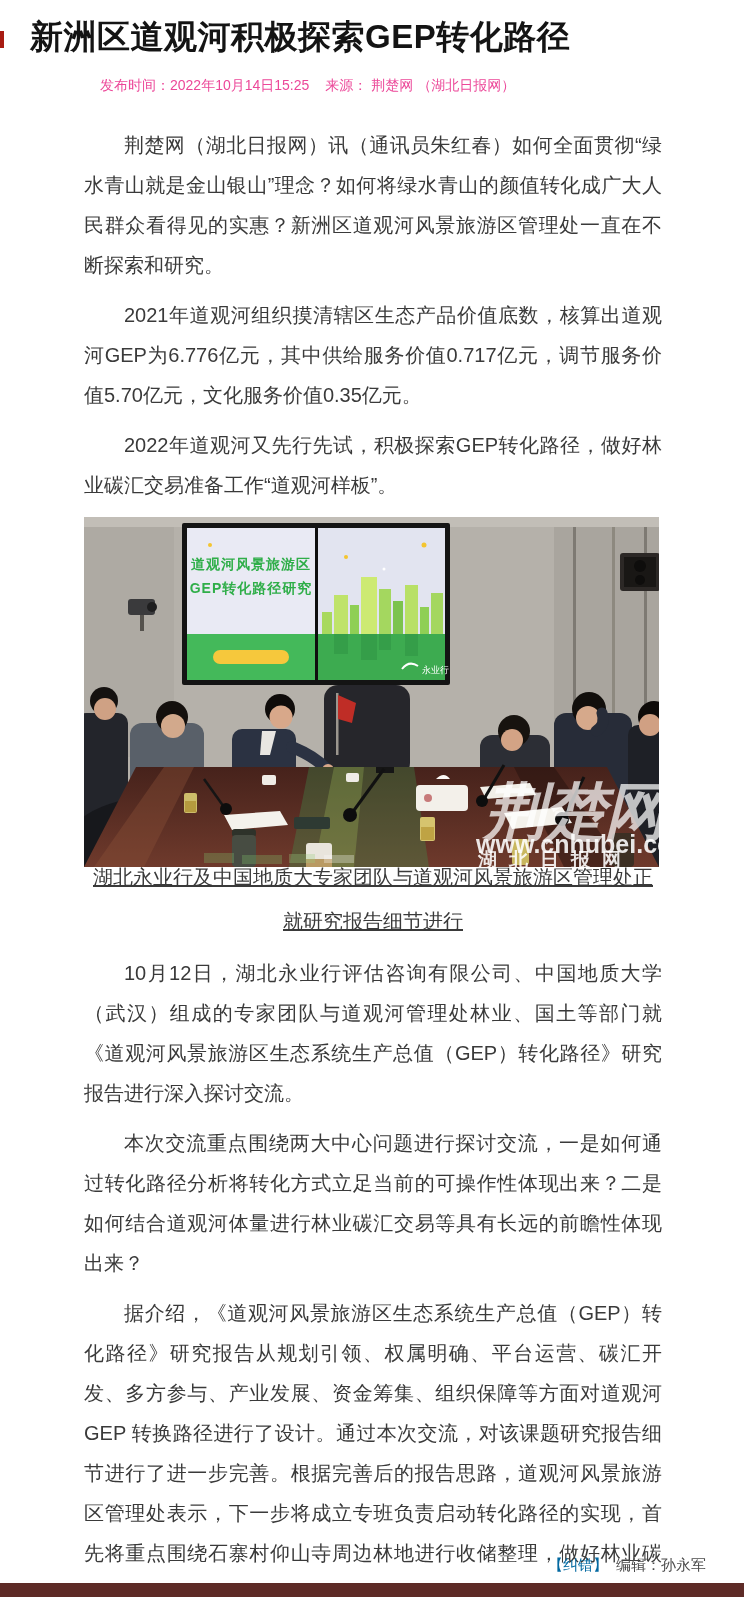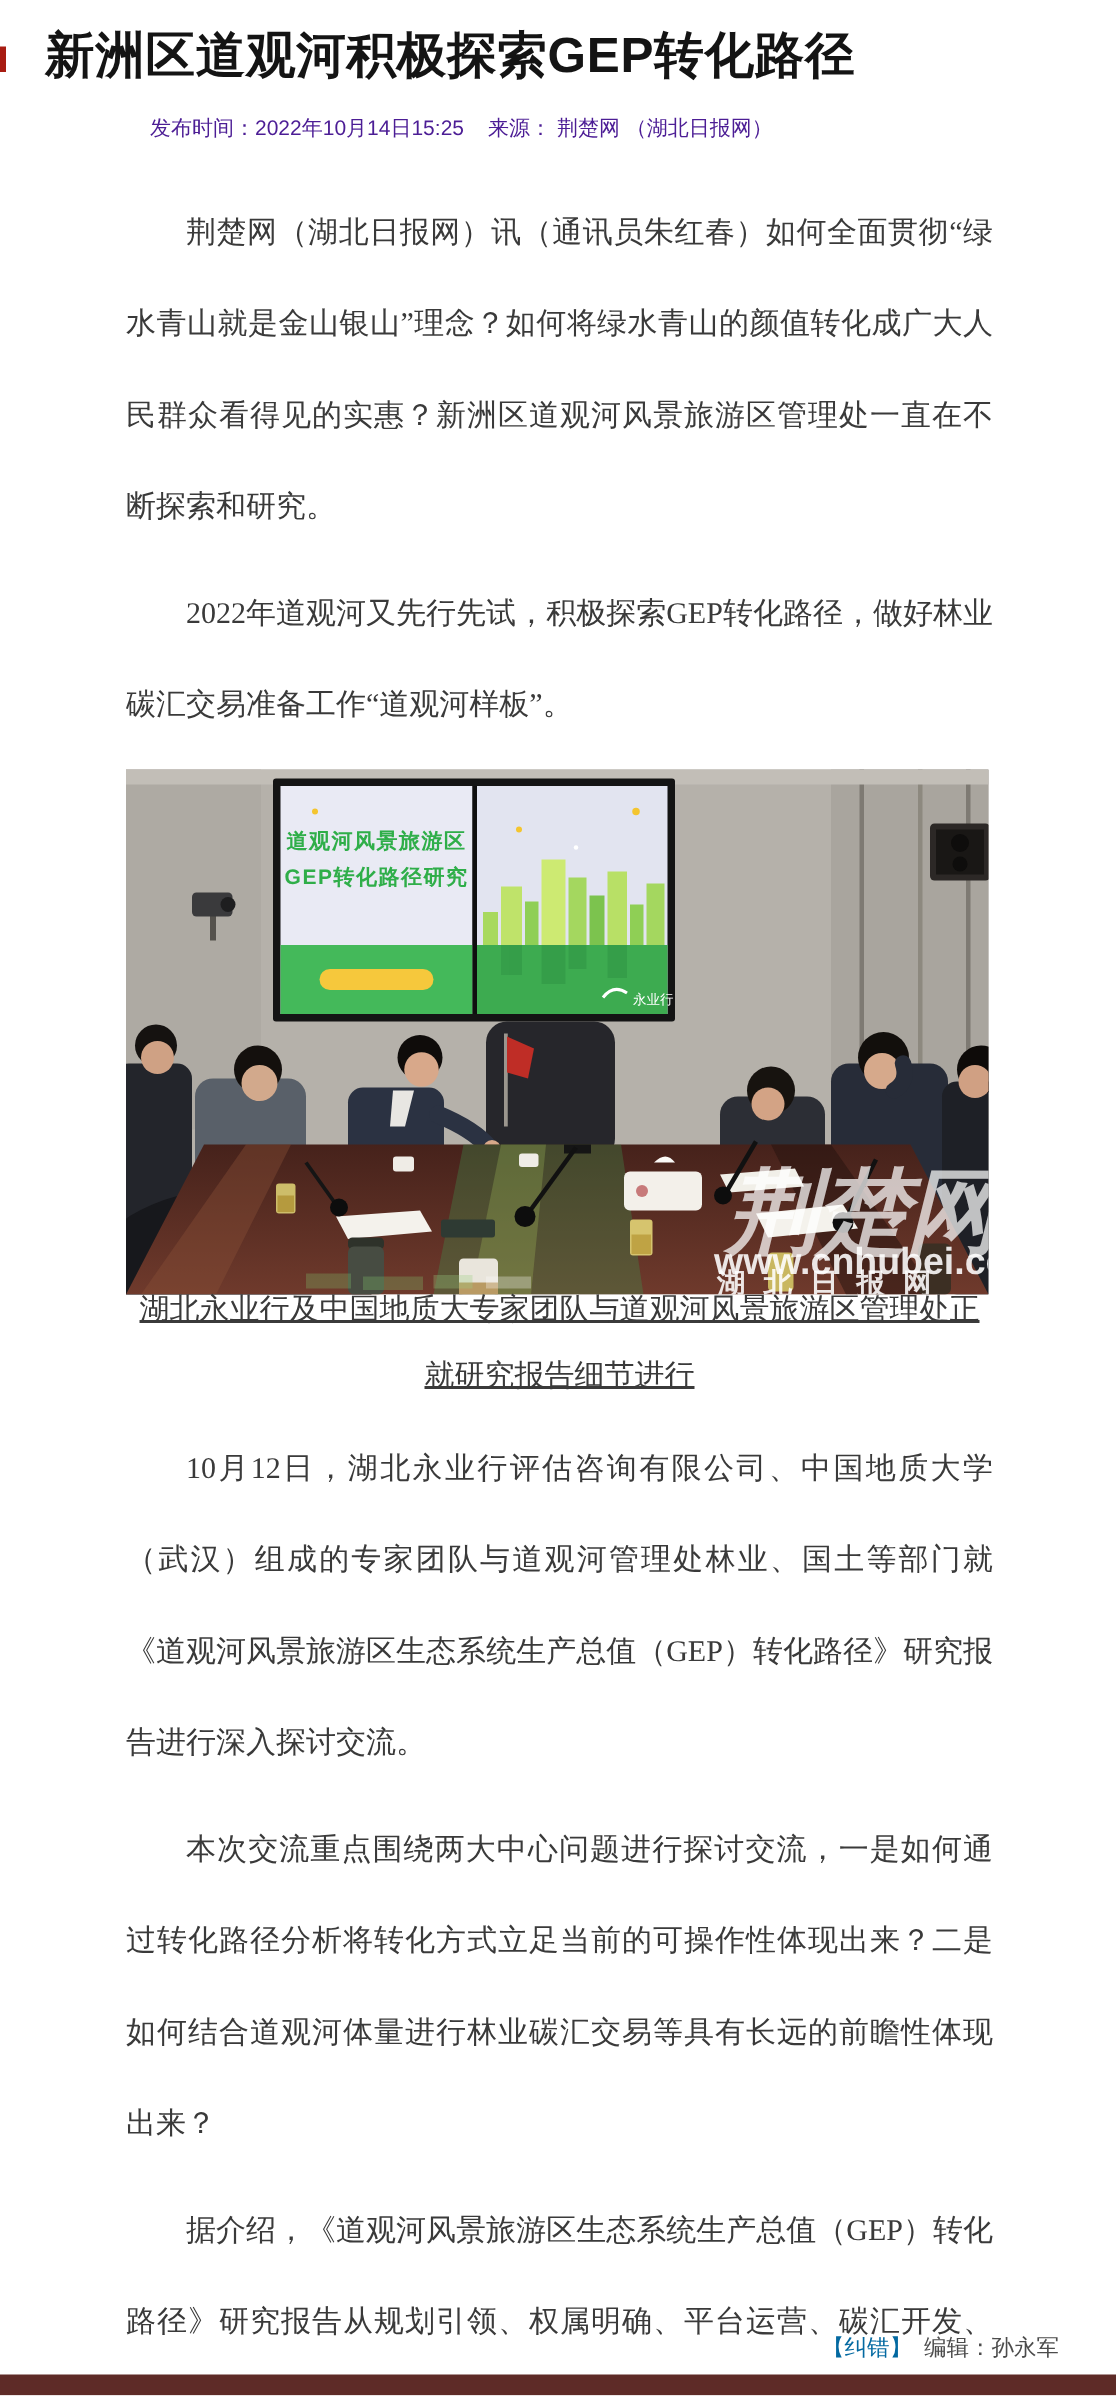--- a/index.html
+++ b/index.html
@@ -1,24 +1,24 @@
 <!DOCTYPE html>
 <html><head>
 <meta charset="utf-8">
 <style>
   html,body{margin:0;padding:0;background:#ffffff;}
   body{font-family:"Liberation Sans","DejaVu Sans",sans-serif;}
   .page{position:relative;width:744px;height:1597px;margin:0 auto;background:#fff;overflow:hidden;}
   .red-mark{position:absolute;left:0;top:31px;width:4px;height:17px;background:#a81c12;}
   h1.title{margin:0;padding:16px 15px 0 30px;font-size:33px;line-height:1.25;font-weight:bold;color:#141414;letter-spacing:0.5px;}
-  .meta{padding:20px 0 0 100px;font-size:14px;color:#4c1d95;}
+  .meta{padding:20px 0 0 100px;font-size:14px;color:#ec4899;}
   .meta .gap{display:inline-block;width:16px;}
   .meta .sgap{display:inline-block;width:4px;}
   .content{width:578px;margin:30px 82px 0 84px;font-size:20px;color:#3a3a3a;}
-  p.para{margin:0 0 10px 0;line-height:61px;text-align:justify;text-indent:2em;font-family:Liberation Serif, serif;}
+  p.para{margin:0 0 10px 0;line-height:40px;text-align:justify;text-indent:2em;}
   figure.photo{margin:12px 0 4px 0;padding:0;width:575px;height:334px;background:#b5b1aa;}
   figure.photo svg{display:block;}
   .caption{margin:2px 0 10px 0;line-height:44px;text-align:center;color:#3a3a3a;font-size:20px;text-decoration:underline;}
   .footer-row{position:absolute;right:38px;bottom:22px;font-size:15px;color:#4c4c4c;white-space:nowrap;}
   .correction{color:#0369a1;margin-right:8px;cursor:pointer;}
   .bottom-bar{position:absolute;left:0;bottom:0;width:744px;height:14px;background:#5e2b27;}
 </style>
 </head>
 <body>
 
@@ -28,20 +28,21 @@
 
   <h1 class="title">新洲区道观河积极探索GEP转化路径</h1>
 
   <div class="meta">
     <span>发布时间：</span><span>2022年10月14日15:25</span><span class="gap"></span><span>来源：</span><span class="sgap"></span><span>荆楚网 （湖北日报网）</span>
   </div>
 
   <div class="content">
 
     <p class="para">荆楚网（湖北日报网）讯（通讯员朱红春）如何全面贯彻“绿水青山就是金山银山”理念？如何将绿水青山的颜值转化成广大人民群众看得见的实惠？新洲区道观河风景旅游区管理处一直在不断探索和研究。</p>
+    <p class="para">2021年道观河组织摸清辖区生态产品价值底数，核算出道观河GEP为6.776亿元，其中供给服务价值0.717亿元，调节服务价值5.70亿元，文化服务价值0.35亿元。</p>
     <p class="para">2022年道观河又先行先试，积极探索GEP转化路径，做好林业碳汇交易准备工作“道观河样板”。</p>
 
     <figure class="photo">
       <svg width="575" height="350" viewBox="0 0 575 350" xmlns="http://www.w3.org/2000/svg">
         <defs>
           <linearGradient id="tableGrad" x1="0" y1="0" x2="0" y2="1">
             <stop offset="0" stop-color="#46221b"></stop>
             <stop offset="1" stop-color="#6f3a2c"></stop>
           </linearGradient>
         </defs>

